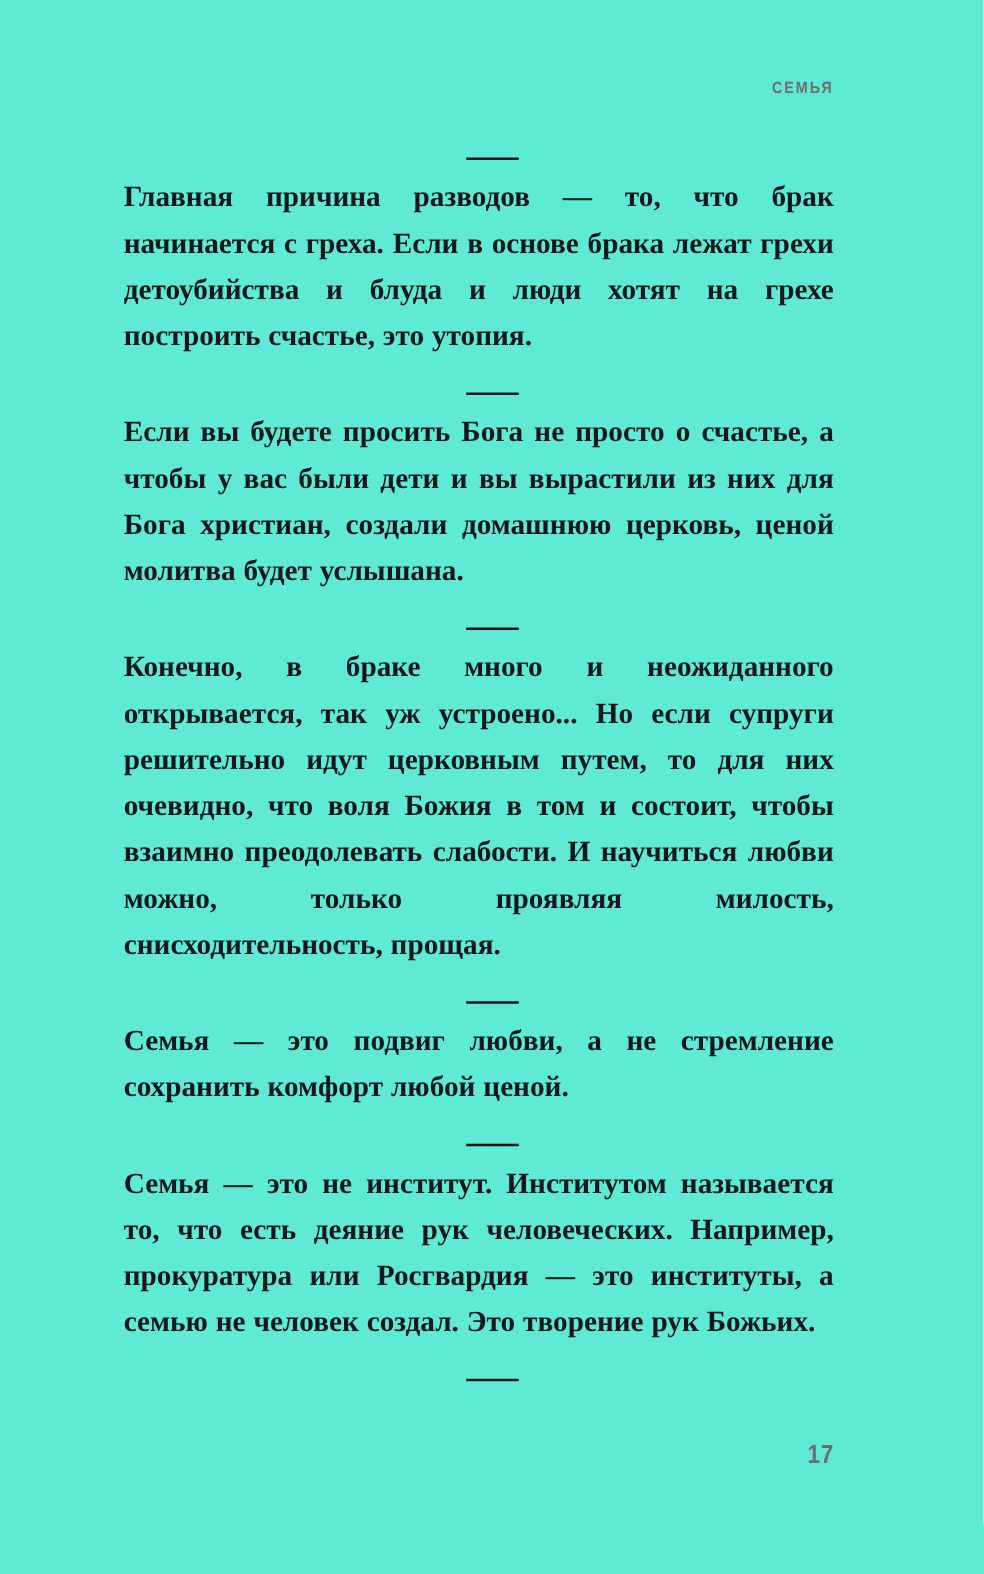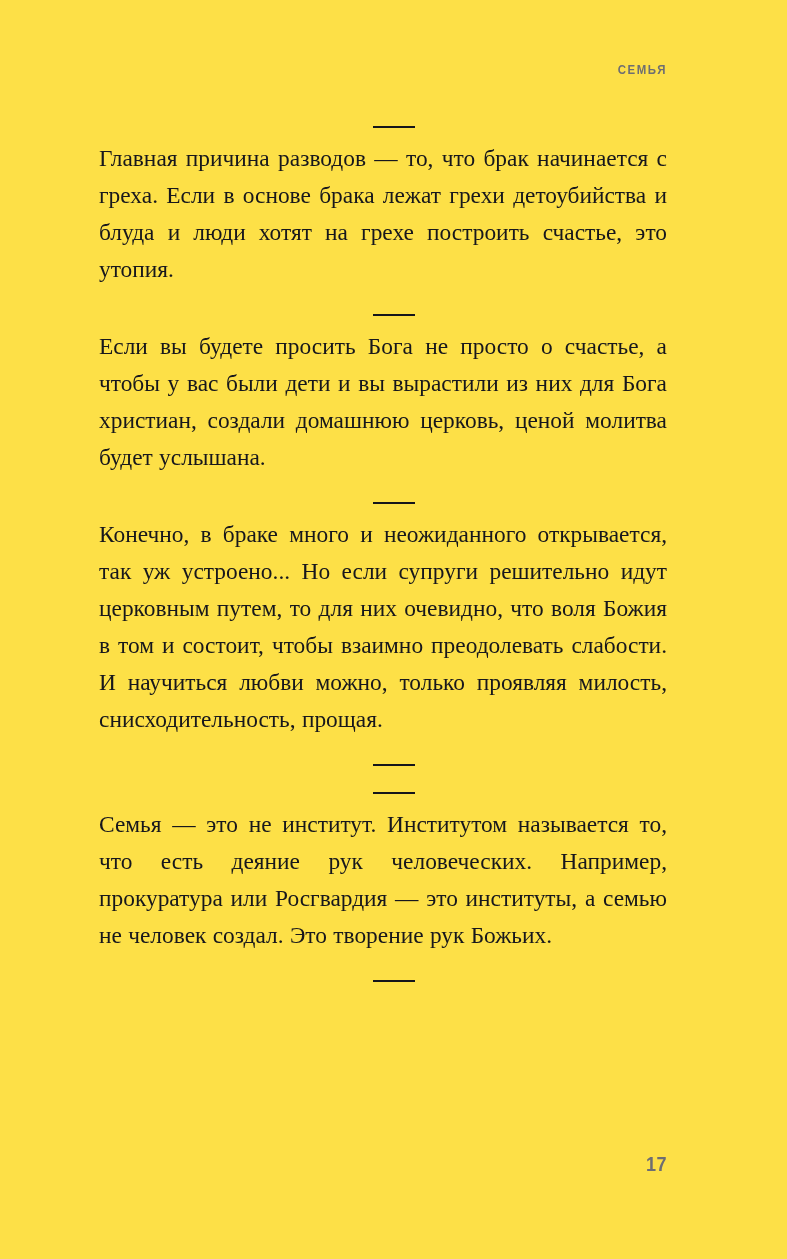--- a/index.html
+++ b/index.html
@@ -7,21 +7,21 @@
     margin: 0;
     padding: 0;
     background: #ffffff;
   }
 
   .page {
     position: relative;
     width: 787px;
     height: 1259px;
     margin: 0 auto;
-    background: #fde047;
+    background: #5eead4;
     overflow: hidden;
     font-family: "Liberation Serif", "DejaVu Serif", serif;
     -webkit-font-smoothing: antialiased;
   }
 
   
   .running-header {
     position: absolute;
     top: 62px;
     left: 99px;
@@ -41,20 +41,21 @@
   
   .text-column {
     position: absolute;
     top: 126px;
     left: 99px;
     width: 568px;
   }
 
   .entry {
     margin: 0 0 26px 0;
+    font-weight: bold;
   }
 
   .entry:last-child {
     margin-bottom: 0;
   }
 
   
   .entry-rule {
     width: 42px;
     height: 2px;
@@ -118,20 +119,21 @@
       <p class="entry-text">Если вы будете просить Бога не просто о счастье, а чтобы у вас были дети и вы вырастили из них для Бога христиан, создали домашнюю церковь, ценой молитва будет услышана.</p>
     </div>
 
     <div class="entry">
       <div class="entry-rule"></div>
       <p class="entry-text">Конечно, в браке много и неожиданного открывается, так уж устроено... Но если супруги решительно идут церковным путем, то для них очевидно, что воля Божия в том и состоит, чтобы взаимно преодолевать слабости. И научиться любви можно, только проявляя милость, снисходительность, прощая.</p>
     </div>
 
     <div class="entry">
       <div class="entry-rule"></div>
+      <p class="entry-text">Семья — это подвиг любви, а не стремление сохранить комфорт любой ценой.</p>
     </div>
 
     <div class="entry">
       <div class="entry-rule"></div>
       <p class="entry-text">Семья — это не институт. Институтом называется то, что есть деяние рук человеческих. Например, прокуратура или Росгвардия — это институты, а семью не человек создал. Это творение рук Божьих.</p>
     </div>
 
     <div class="entry">
       <div class="entry-rule"></div>
     </div>

